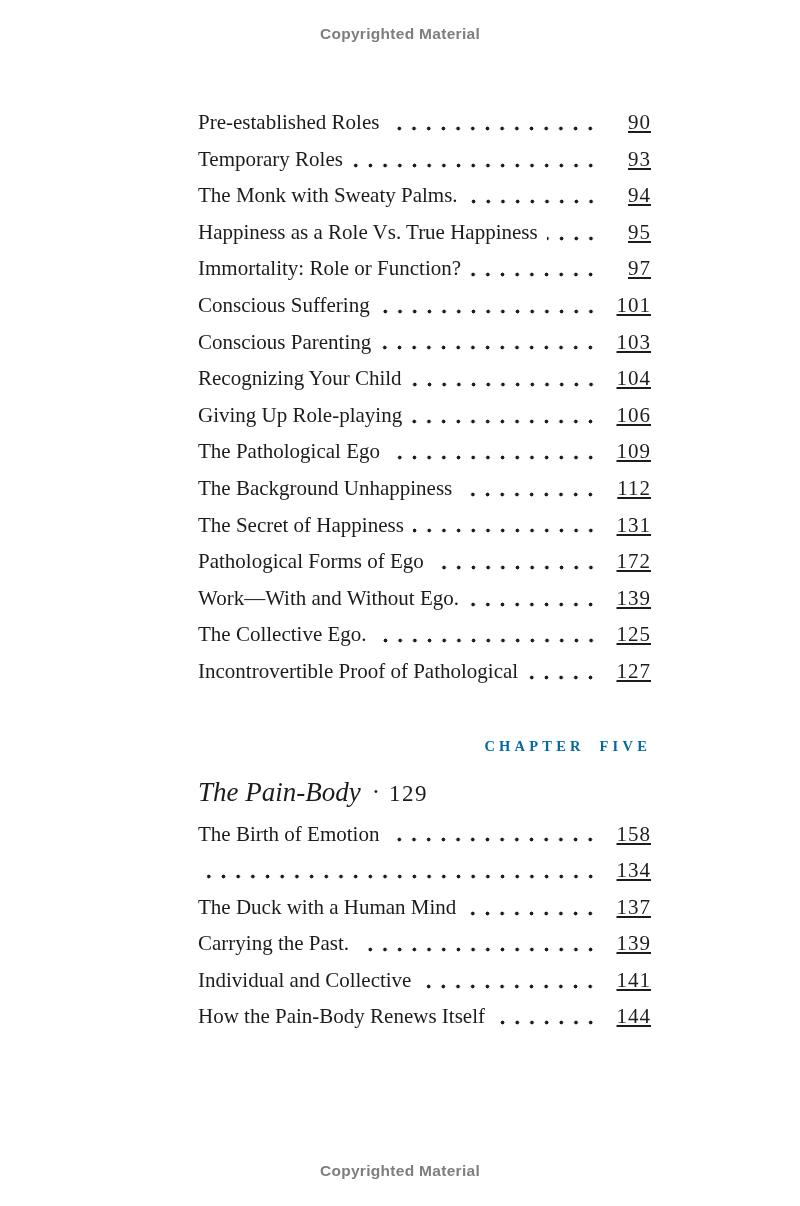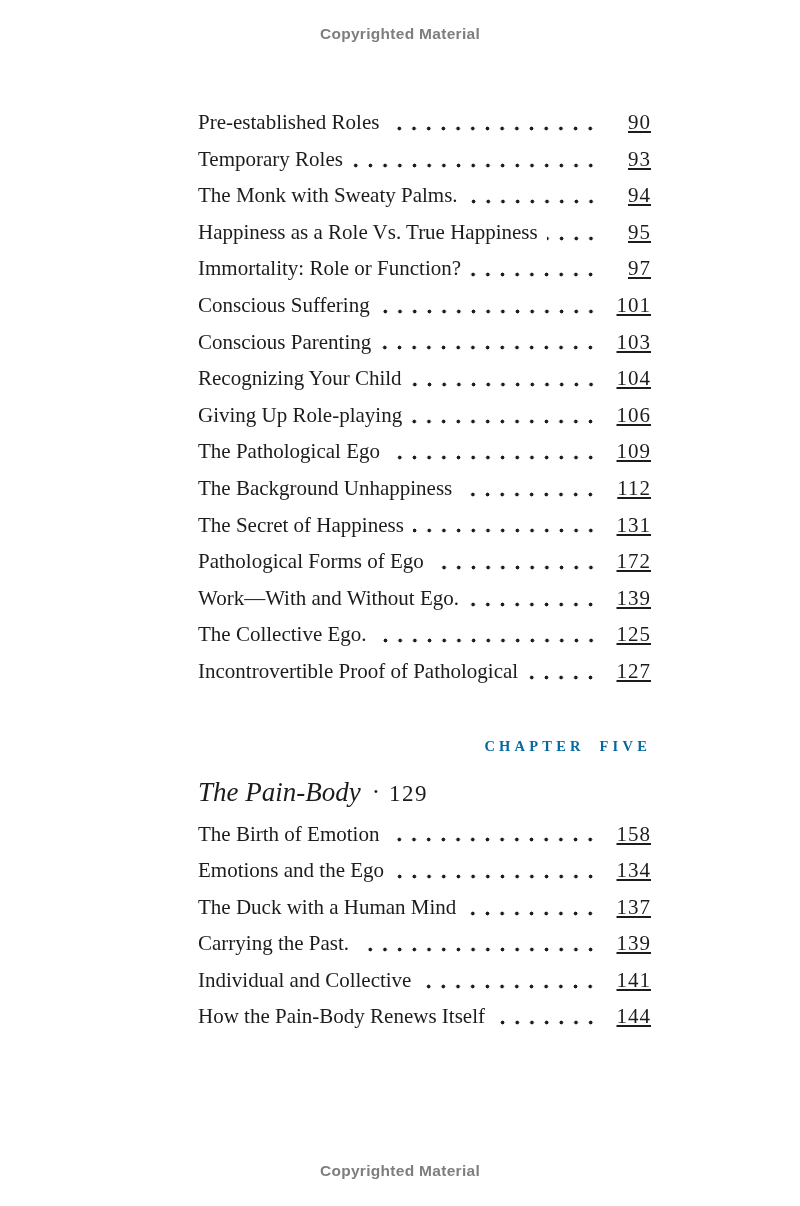--- a/index.html
+++ b/index.html
@@ -210,21 +210,20 @@
 
     <div class="toc-section second">
 
         <div class="toc-row">
           <span class="toc-title">The Birth of Emotion</span>
           <span class="leader"></span>
           <span class="toc-page">158</span>
         </div>
 
         <div class="toc-row">
-          <span class="toc-title">Emotions and the Ego</span>
           <span class="leader"></span>
           <span class="toc-page">134</span>
         </div>
 
         <div class="toc-row">
           <span class="toc-title">The Duck with a Human Mind</span>
           <span class="leader"></span>
           <span class="toc-page">137</span>
         </div>
 

